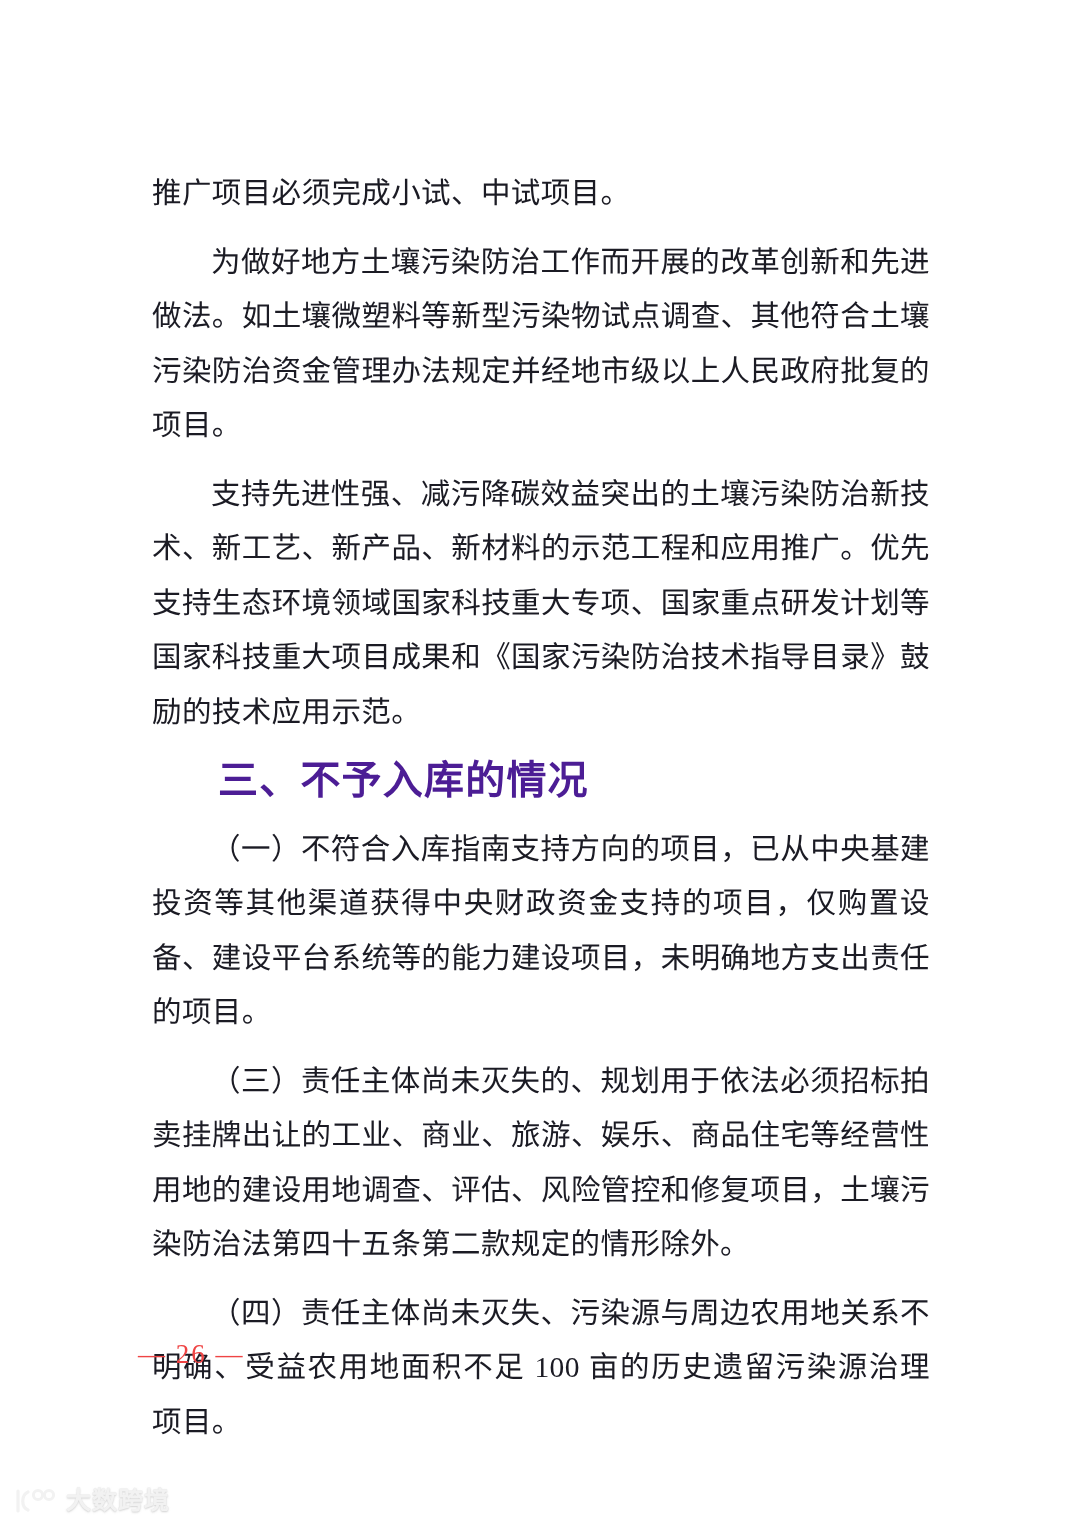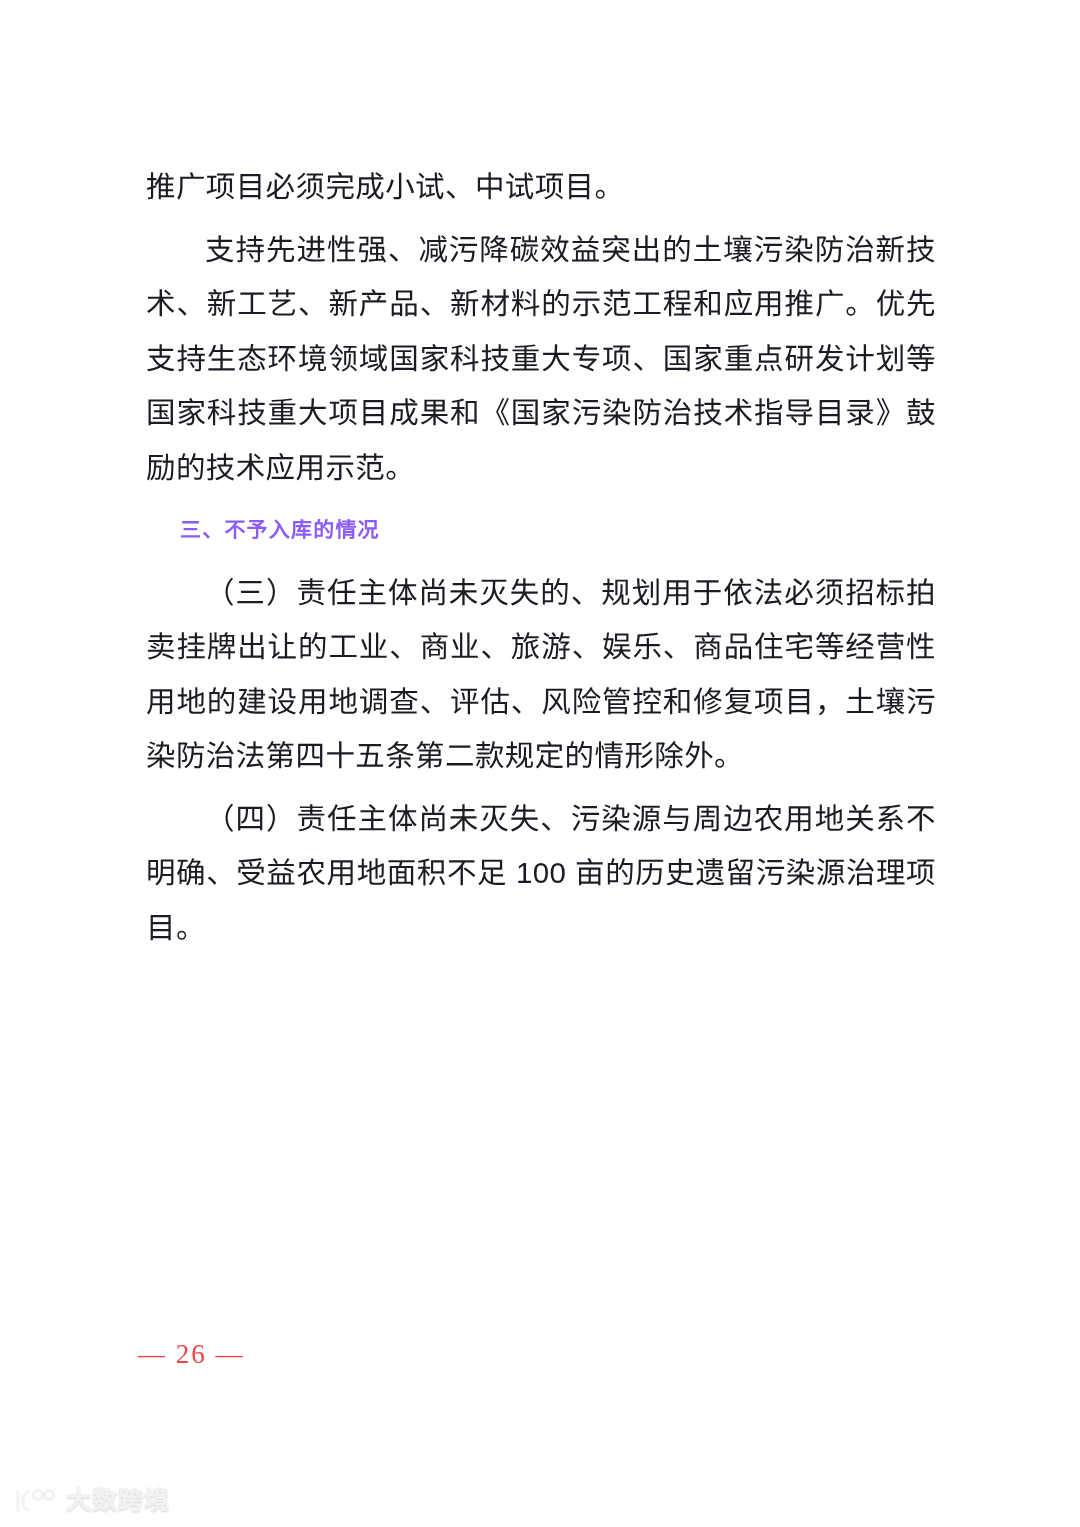--- a/index.html
+++ b/index.html
@@ -31,50 +31,50 @@
     width: 806px;
   }
 
   .para {
     font-size: 29.5px;
     line-height: 54.5px;
     letter-spacing: 0.4px;
     text-align: justify;
     text-justify: inter-ideograph;
     text-align-last: left;
-    margin: 8px;
+    margin: 14px;
     color: #1b1b24;
-    font-family: Liberation Sans, sans-serif;
+    font-family: Liberation Serif, serif;
     font-weight: 400;
   }
   .para.indent { text-indent: 2em; }
   .para.noindent { text-indent: 0; }
 
   
   .subhead {
     font-size: 29.5px;
     line-height: 54.5px;
     letter-spacing: 0.8px;
     margin: 0;
     text-indent: 2em;
     font-weight: 700;
     color: #0e0e14;
     font-family: "DejaVu Serif", "Liberation Serif", serif;
     -webkit-text-stroke: 0.35px #0e0e14;
   }
 
   
   .sectionhead {
-    font-size: 21px;
+    font-size: 40px;
     line-height: 54.5px;
     letter-spacing: 1.2px;
     margin: 0;
     text-indent: 2em;
     font-weight: 700;
-    color: #8b5cf6;
+    color: #4c1d95;
     font-family: "DejaVu Sans", "Liberation Sans", sans-serif;
   }
 
   #page-number {
     position: absolute;
     left: 138px;
     top: 1334px;
     width: 806px;
     font-size: 27px;
     line-height: 40px;
@@ -118,26 +118,28 @@
 </head>
 <body>
 
 <div id="page">
 
   <div id="doc-body">
 
     <p class="para noindent">推广项目必须完成小试、中试项目。</p>
 
 
+    <p class="para indent">为做好地方土壤污染防治工作而开展的改革创新和先进做法。如土壤微塑料等新型污染物试点调查、其他符合土壤污染防治资金管理办法规定并经地市级以上人民政府批复的项目。</p>
 
 
     <p class="para indent">支持先进性强、减污降碳效益突出的土壤污染防治新技术、新工艺、新产品、新材料的示范工程和应用推广。优先支持生态环境领域国家科技重大专项、国家重点研发计划等国家科技重大项目成果和《国家污染防治技术指导目录》鼓励的技术应用示范。</p>
 
     <h2 class="sectionhead">三、不予入库的情况</h2>
 
+    <p class="para indent">（一）不符合入库指南支持方向的项目，已从中央基建投资等其他渠道获得中央财政资金支持的项目，仅购置设备、建设平台系统等的能力建设项目，未明确地方支出责任的项目。</p>
 
 
     <p class="para indent">（三）责任主体尚未灭失的、规划用于依法必须招标拍卖挂牌出让的工业、商业、旅游、娱乐、商品住宅等经营性用地的建设用地调查、评估、风险管控和修复项目，土壤污染防治法第四十五条第二款规定的情形除外。</p>
 
     <p class="para indent">（四）责任主体尚未灭失、污染源与周边农用地关系不明确、受益农用地面积不足 100 亩的历史遗留污染源治理项目。</p>
 
   </div>
 
   <div id="page-number">—  26  —</div>
 

